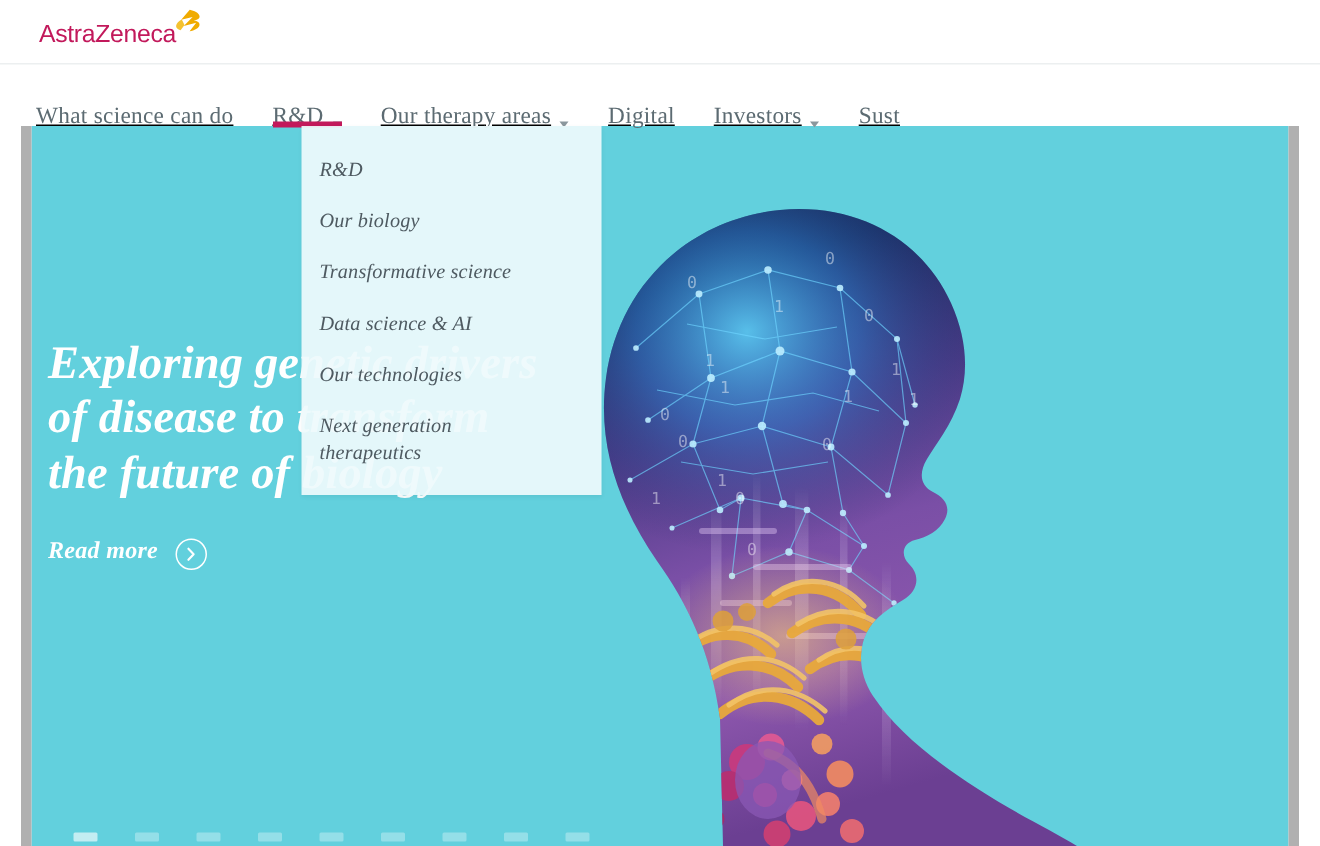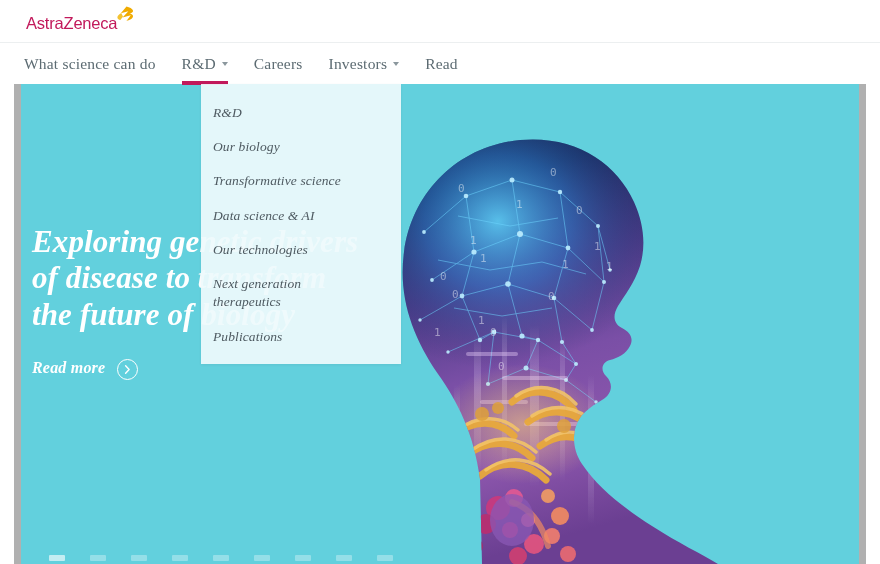--- a/index.html
+++ b/index.html
@@ -83,24 +83,25 @@
     left: 24px;
     top: 0;
     height: 42px;
     display: flex;
     align-items: center;
     white-space: nowrap;
   }
   .navitem {
     position: relative;
     display: flex;
-    align-items: center;
+    align-items: flex-end;
     height: 42px;
     margin-right: 26px;
     cursor: pointer;
+    text-decoration: underline;
   }
   .navitem-label {
     font-family: "Liberation Serif", serif;
     font-size: 15.5px;
     color: #5c6b72;
     letter-spacing: 0.2px;
     line-height: 1;
   }
   .navitem.active .navitem-label { color: #5c6b72; }
   .caret {
@@ -252,34 +253,38 @@
       <div class="navitem">
         <span class="navitem-label">What science can do</span>
       </div>
 
       <div class="navitem active">
         <span class="navitem-label">R&amp;D</span>
         <span class="caret"></span>
         <span class="nav-underline"></span>
       </div>
 
-
-
       <div class="navitem">
-        <span class="navitem-label">Careers</span>
+        <span class="navitem-label">Our therapy areas</span>
+        <span class="caret"></span>
+      </div>
+
+
+      <div class="navitem">
+        <span class="navitem-label">Digital</span>
       </div>
 
       <div class="navitem">
         <span class="navitem-label">Investors</span>
         <span class="caret"></span>
       </div>
 
 
       <div class="navitem">
-        <span class="navitem-label">Read</span>
+        <span class="navitem-label">Sust</span>
       </div>
 
     </div>
   </div>
 
   <div class="hero">
 
     <div class="hero-art">
       <svg viewBox="0 0 420 480" preserveAspectRatio="xMidYMax meet">
         <defs>
@@ -479,16 +484,15 @@
   <div class="edge-strip left"></div>
   <div class="edge-strip right"></div>
 
   <div class="dropdown">
     <a class="dropdown-item" href="#">R&amp;D</a>
     <a class="dropdown-item" href="#">Our biology</a>
     <a class="dropdown-item" href="#">Transformative science</a>
     <a class="dropdown-item" href="#">Data science &amp; AI</a>
     <a class="dropdown-item" href="#">Our technologies</a>
     <a class="dropdown-item" href="#" style="max-width:150px;">Next generation therapeutics</a>
-    <a class="dropdown-item" href="#">Publications</a>
   </div>
 
 </div>
 
 </body></html>

